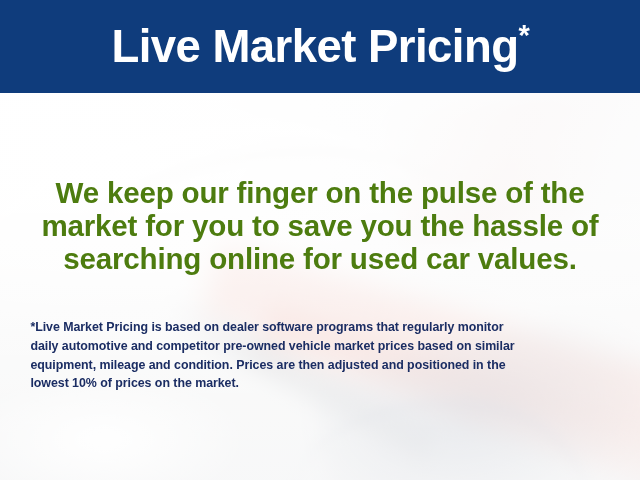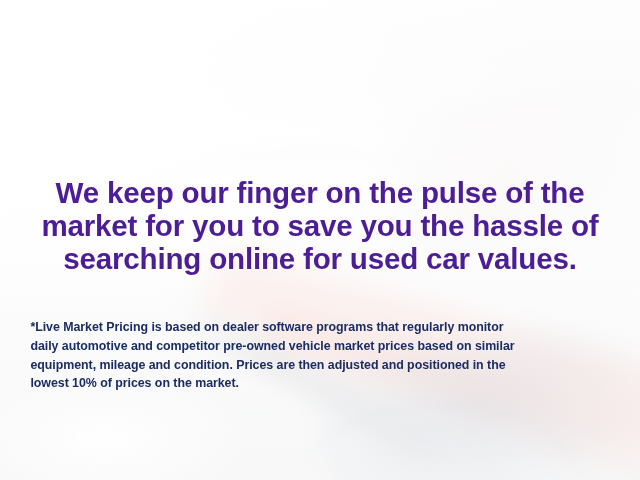--- a/index.html
+++ b/index.html
@@ -196,21 +196,21 @@
   }
 
   
   #headline {
     position: absolute;
     top: 176px;
     left: 0;
     width: 640px;
     z-index: 4;
     text-align: center;
-    color: #4c1d95;
+    color: #4d7c0f;
     font-size: 30px;
     font-weight: bold;
     line-height: 33px;
     letter-spacing: -0.2px;
     font-family: "Liberation Sans", sans-serif;
   }
   #headline .hl-line {
     display: block;
     white-space: nowrap;
     transform: scaleX(0.985);
@@ -247,20 +247,23 @@
   <div class="bg-red-band"></div>
   <div class="bg-red-band-2"></div>
   <div class="bg-blue-panel"></div>
   <div class="bg-strut"></div>
   <div class="bg-white-ll"></div>
   <div class="bg-arc-1"></div>
   <div class="bg-arc-2"></div>
   <div class="bg-arc-3"></div>
   <div class="bg-layer bg-veil"></div>
 
+  <div id="header-band">
+    <div id="header-title"><span>Live Market Pricing</span><span class="asterisk">*</span></div>
+  </div>
 
   <div id="headline">
     <span class="hl-line">We keep our finger on the pulse of the</span>
     <span class="hl-line">market for you to save you the hassle of</span>
     <span class="hl-line">searching online for used car values.</span>
   </div>
 
   <div id="disclaimer">
     <span class="dl-line">*Live Market Pricing is based on dealer software programs that regularly monitor</span>
     <span class="dl-line">daily automotive and competitor pre-owned vehicle market prices based on similar</span>

